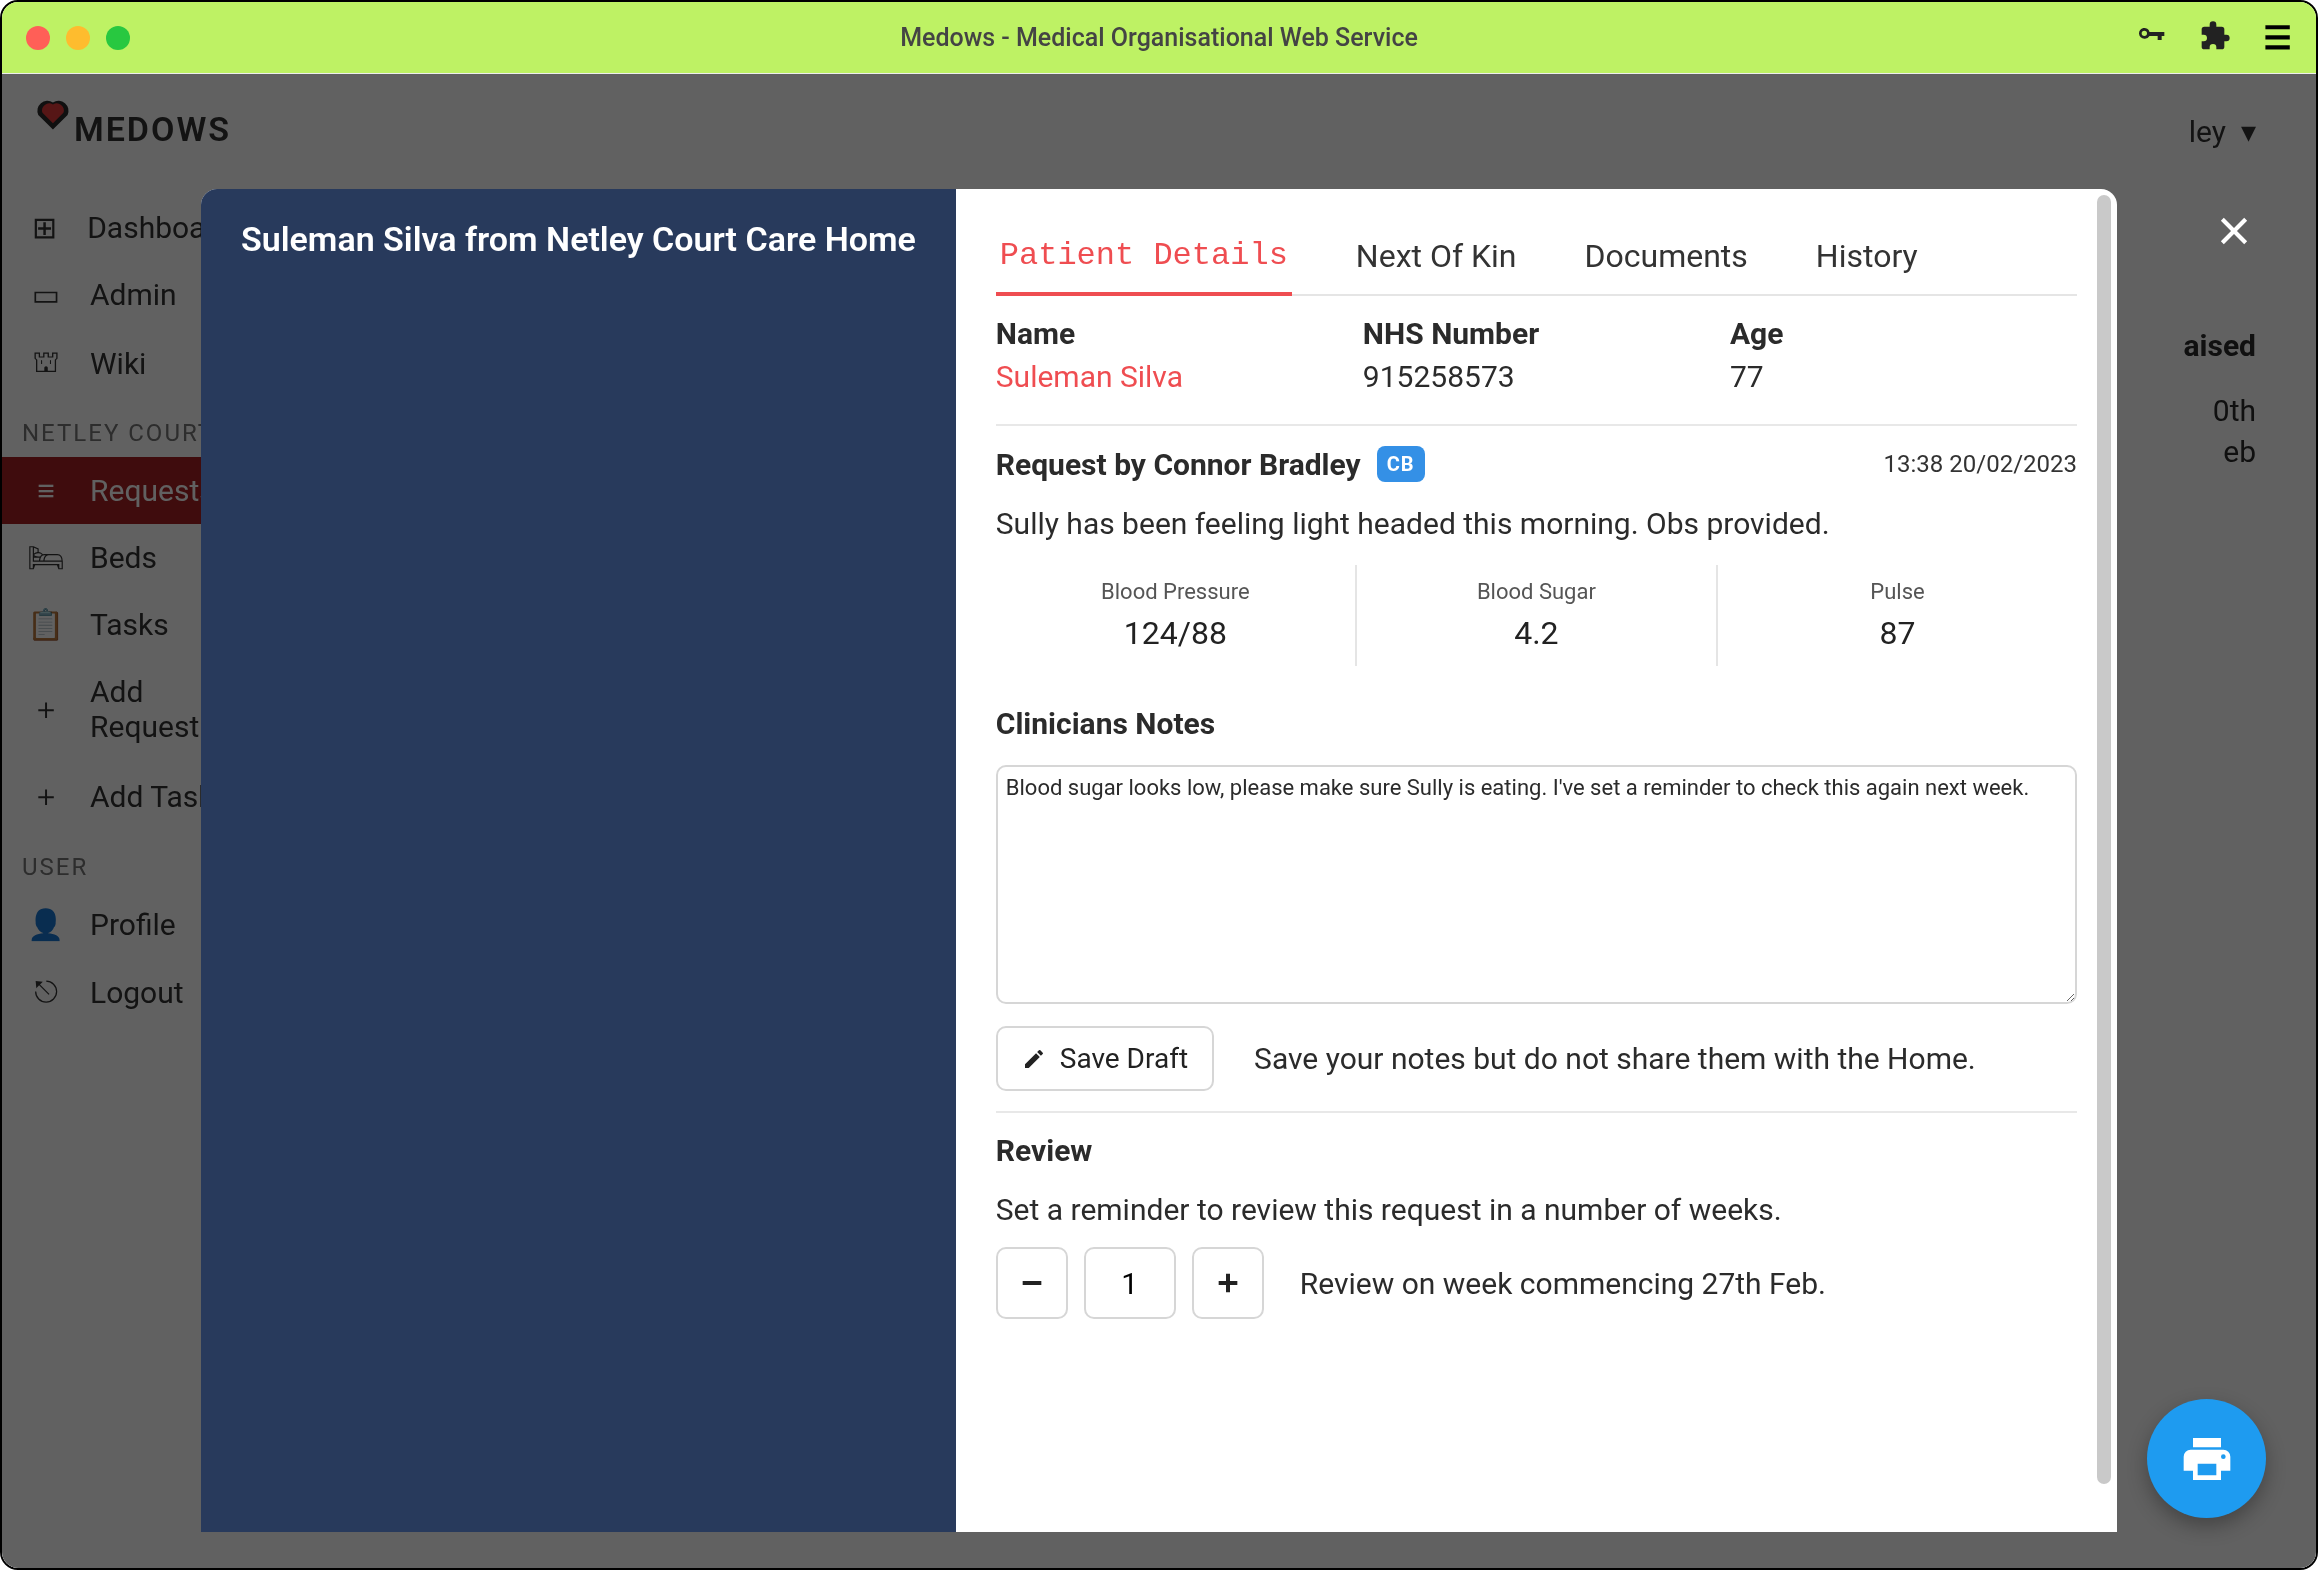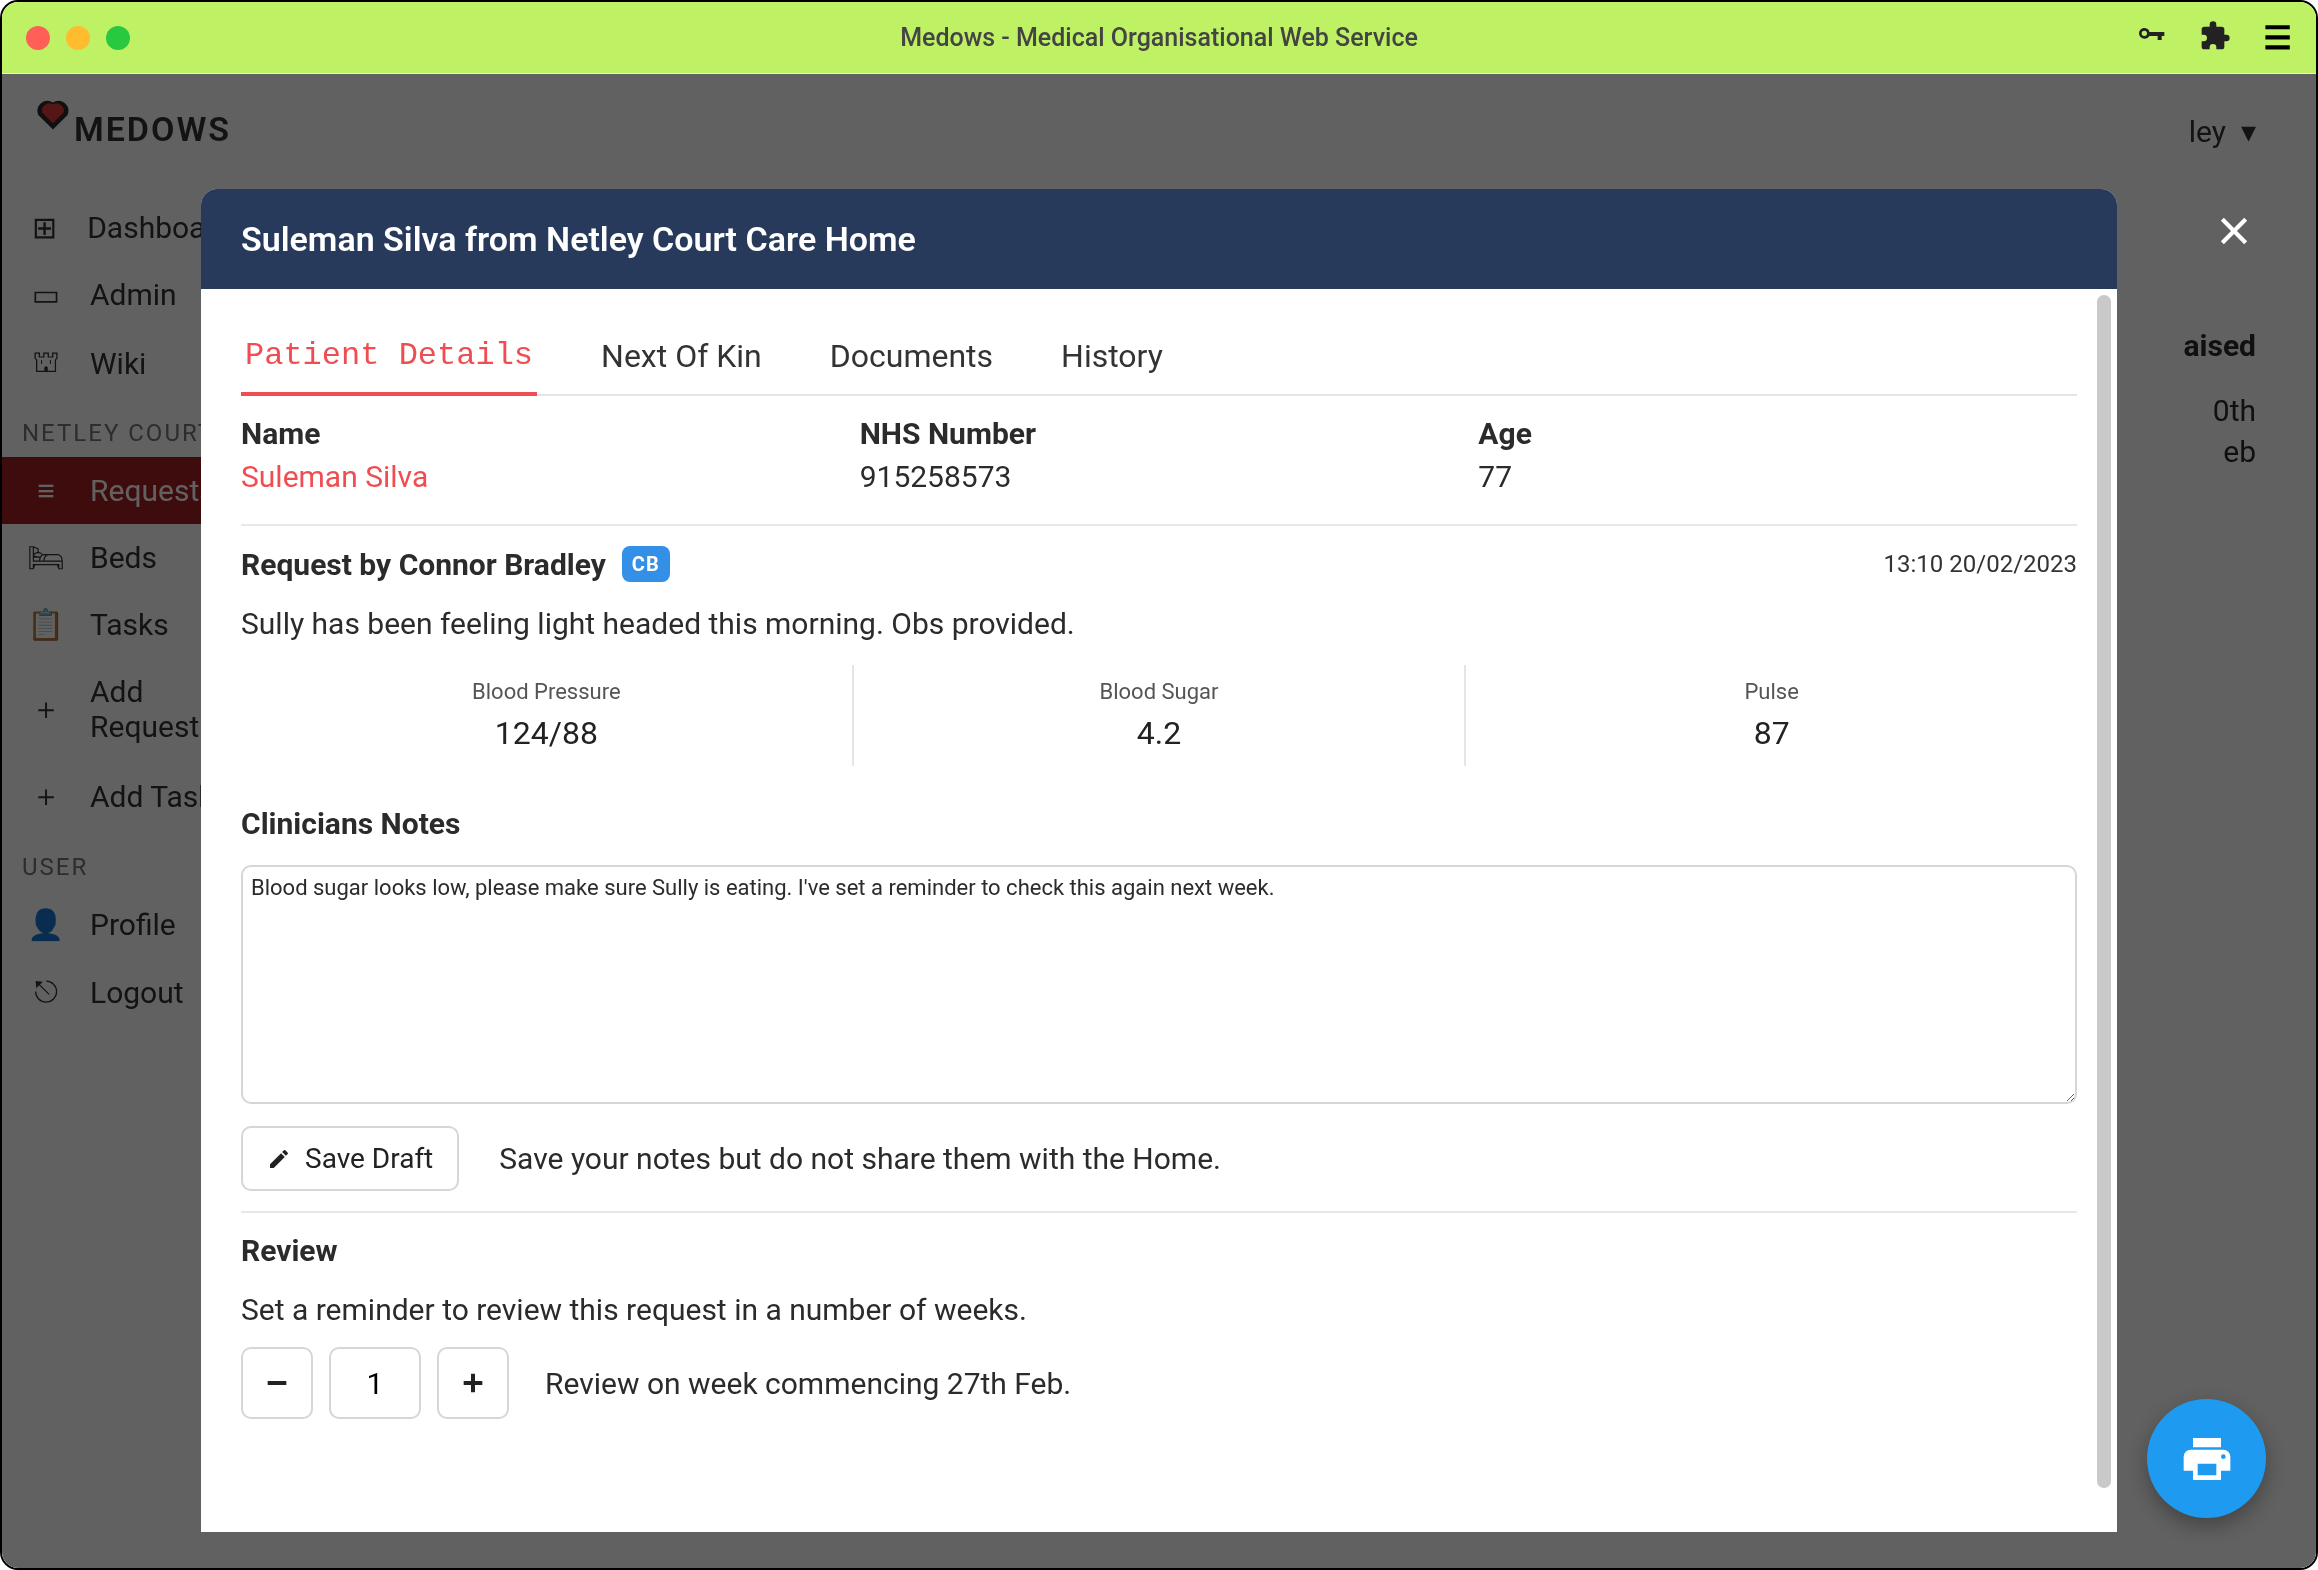--- a/index.html
+++ b/index.html
@@ -154,21 +154,20 @@
     .modal {
       position: absolute;
       top: 115px;
       left: 199px;
       right: 199px;
       bottom: 36px;
       background: #fff;
       border-radius: 16px 16px 0 0;
       z-index: 20;
       display: flex;
-      flex-direction: column;
       overflow: hidden;
     }
     .modal-header {
       background: #283a5c;
       color: #fff;
       padding: 30px 40px;
       font-size: 34px;
       font-weight: 600;
     }
     .modal-body {
@@ -524,21 +523,21 @@
             <div class="value">77</div>
           </div>
         </div>
 
         <div class="section">
           <div class="request-header">
             <div class="request-title">
               <span>Request by Connor Bradley</span>
               <span class="initials-badge">CB</span>
             </div>
-            <div class="request-time">13:10 20/02/2023</div>
+            <div class="request-time">13:38 20/02/2023</div>
           </div>
           <div class="request-text">Sully has been feeling light headed this morning. Obs provided.</div>
           <div class="obs-row">
             <div class="obs">
               <div class="obs-label">Blood Pressure</div>
               <div class="obs-value">124/88</div>
             </div>
             <div class="obs">
               <div class="obs-label">Blood Sugar</div>
               <div class="obs-value">4.2</div>

